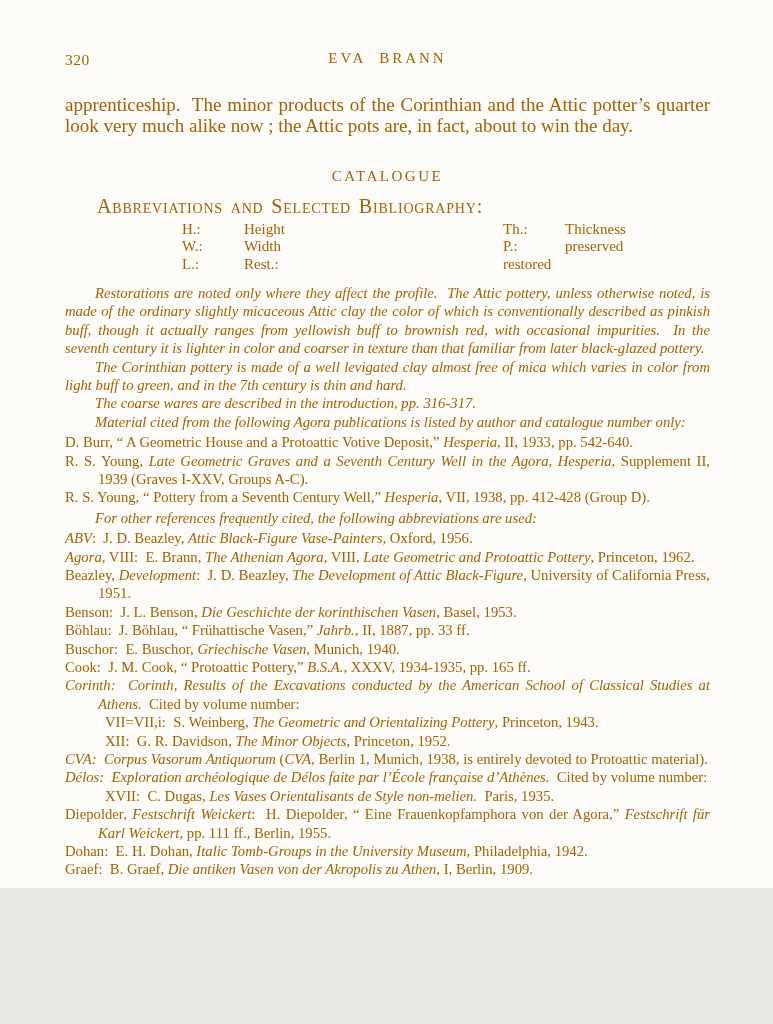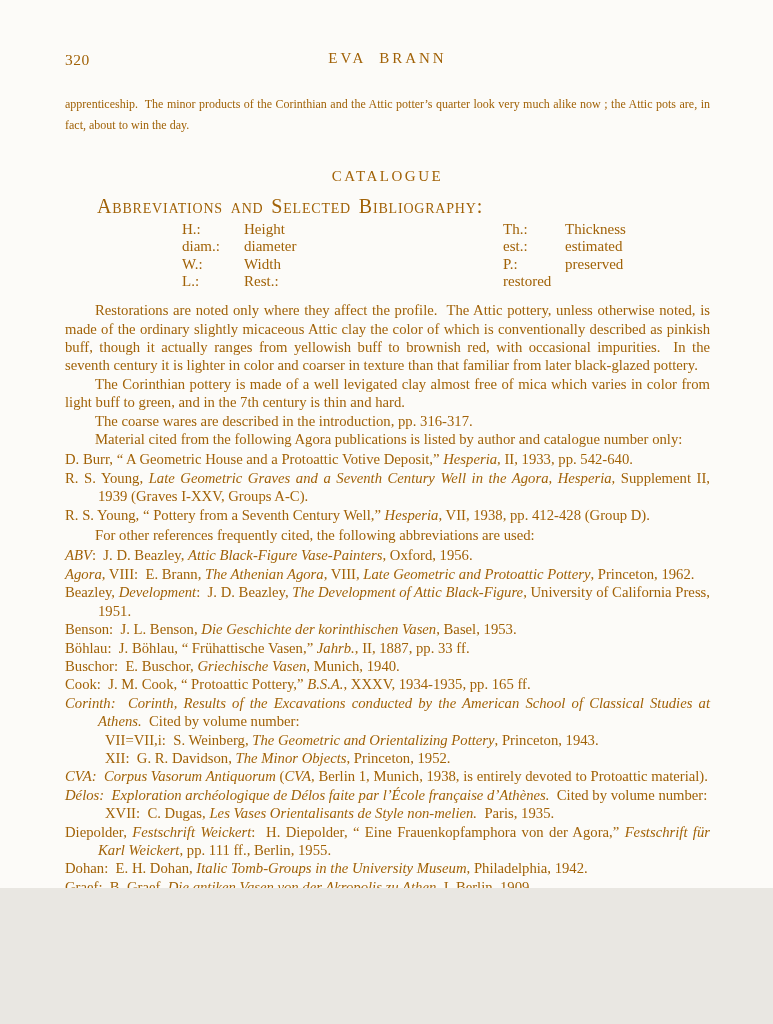--- a/index.html
+++ b/index.html
@@ -10,36 +10,36 @@
     box-sizing:border-box;
     padding:50px 63px 0 65px;
     font-family:"Liberation Serif", serif;
     color:#a16207;
     overflow:hidden;
   }
   .pg-header { position:relative; height:20px; }
   .page-num { position:absolute; left:0; top:1px; font-size:15.5px; letter-spacing:.5px; }
   .running-head { text-align:center; font-size:15px; letter-spacing:3px; word-spacing:7px; }
 
-  .intro { margin:24px 0 0 0; font-size:12px; line-height:21px; text-align:justify; white-space:pre-wrap; }
+  .intro { margin:24px 0 0 0; font-size:19px; line-height:21px; text-align:justify; white-space:pre-wrap; }
 
   .cat-heading { margin:32px 0 0 0; text-align:center; font-weight:normal; font-size:15px; letter-spacing:2.5px; }
 
   .abbrev-header { margin-top:10px; padding-left:32px; font-variant:small-caps; font-size:20px; letter-spacing:.8px; word-spacing:2px; }
 
   .abbrev-table { margin-top:3px; font-size:15px; line-height:17.3px; }
   .abbrev-row { display:grid; grid-template-columns:117px 62px 259px 62px auto; }
   .abbrev-row span { white-space:nowrap; }
 
   .body-block { margin-top:11px; }
   .para, .ref {
     margin:0; font-size:14.7px; line-height:18.4px;
     text-align:justify; white-space:pre-wrap;
   }
-  .para { text-indent:30px; }
+  .para { text-indent:30px;font-style:italic; }
   .material { margin-top:0; }
   .forother { margin-top:2px; }
   .list-block { margin-top:2px; }
   .hang { padding-left:33px; text-indent:-33px; }
   .sub  { padding-left:73px; }
   .it { font-style:italic; }
 </style>
 </head>
 <body>
 
@@ -55,27 +55,20 @@
 
   <div class="abbrev-header">Abbreviations and Selected Bibliography:</div>
 
   <div class="abbrev-table" id="abbrev-table">
       <div class="abbrev-row">
         <span></span>
         <span>H.:</span>
         <span>Height</span>
         <span>Th.:</span>
         <span>Thickness</span>
-      </div>
-      <div class="abbrev-row">
-        <span></span>
-        <span>diam.:</span>
-        <span>diameter</span>
-        <span>est.:</span>
-        <span>estimated</span>
       </div>
       <div class="abbrev-row">
         <span></span>
         <span>W.:</span>
         <span>Width</span>
         <span>P.:</span>
         <span>preserved</span>
       </div>
       <div class="abbrev-row">
         <span></span>

